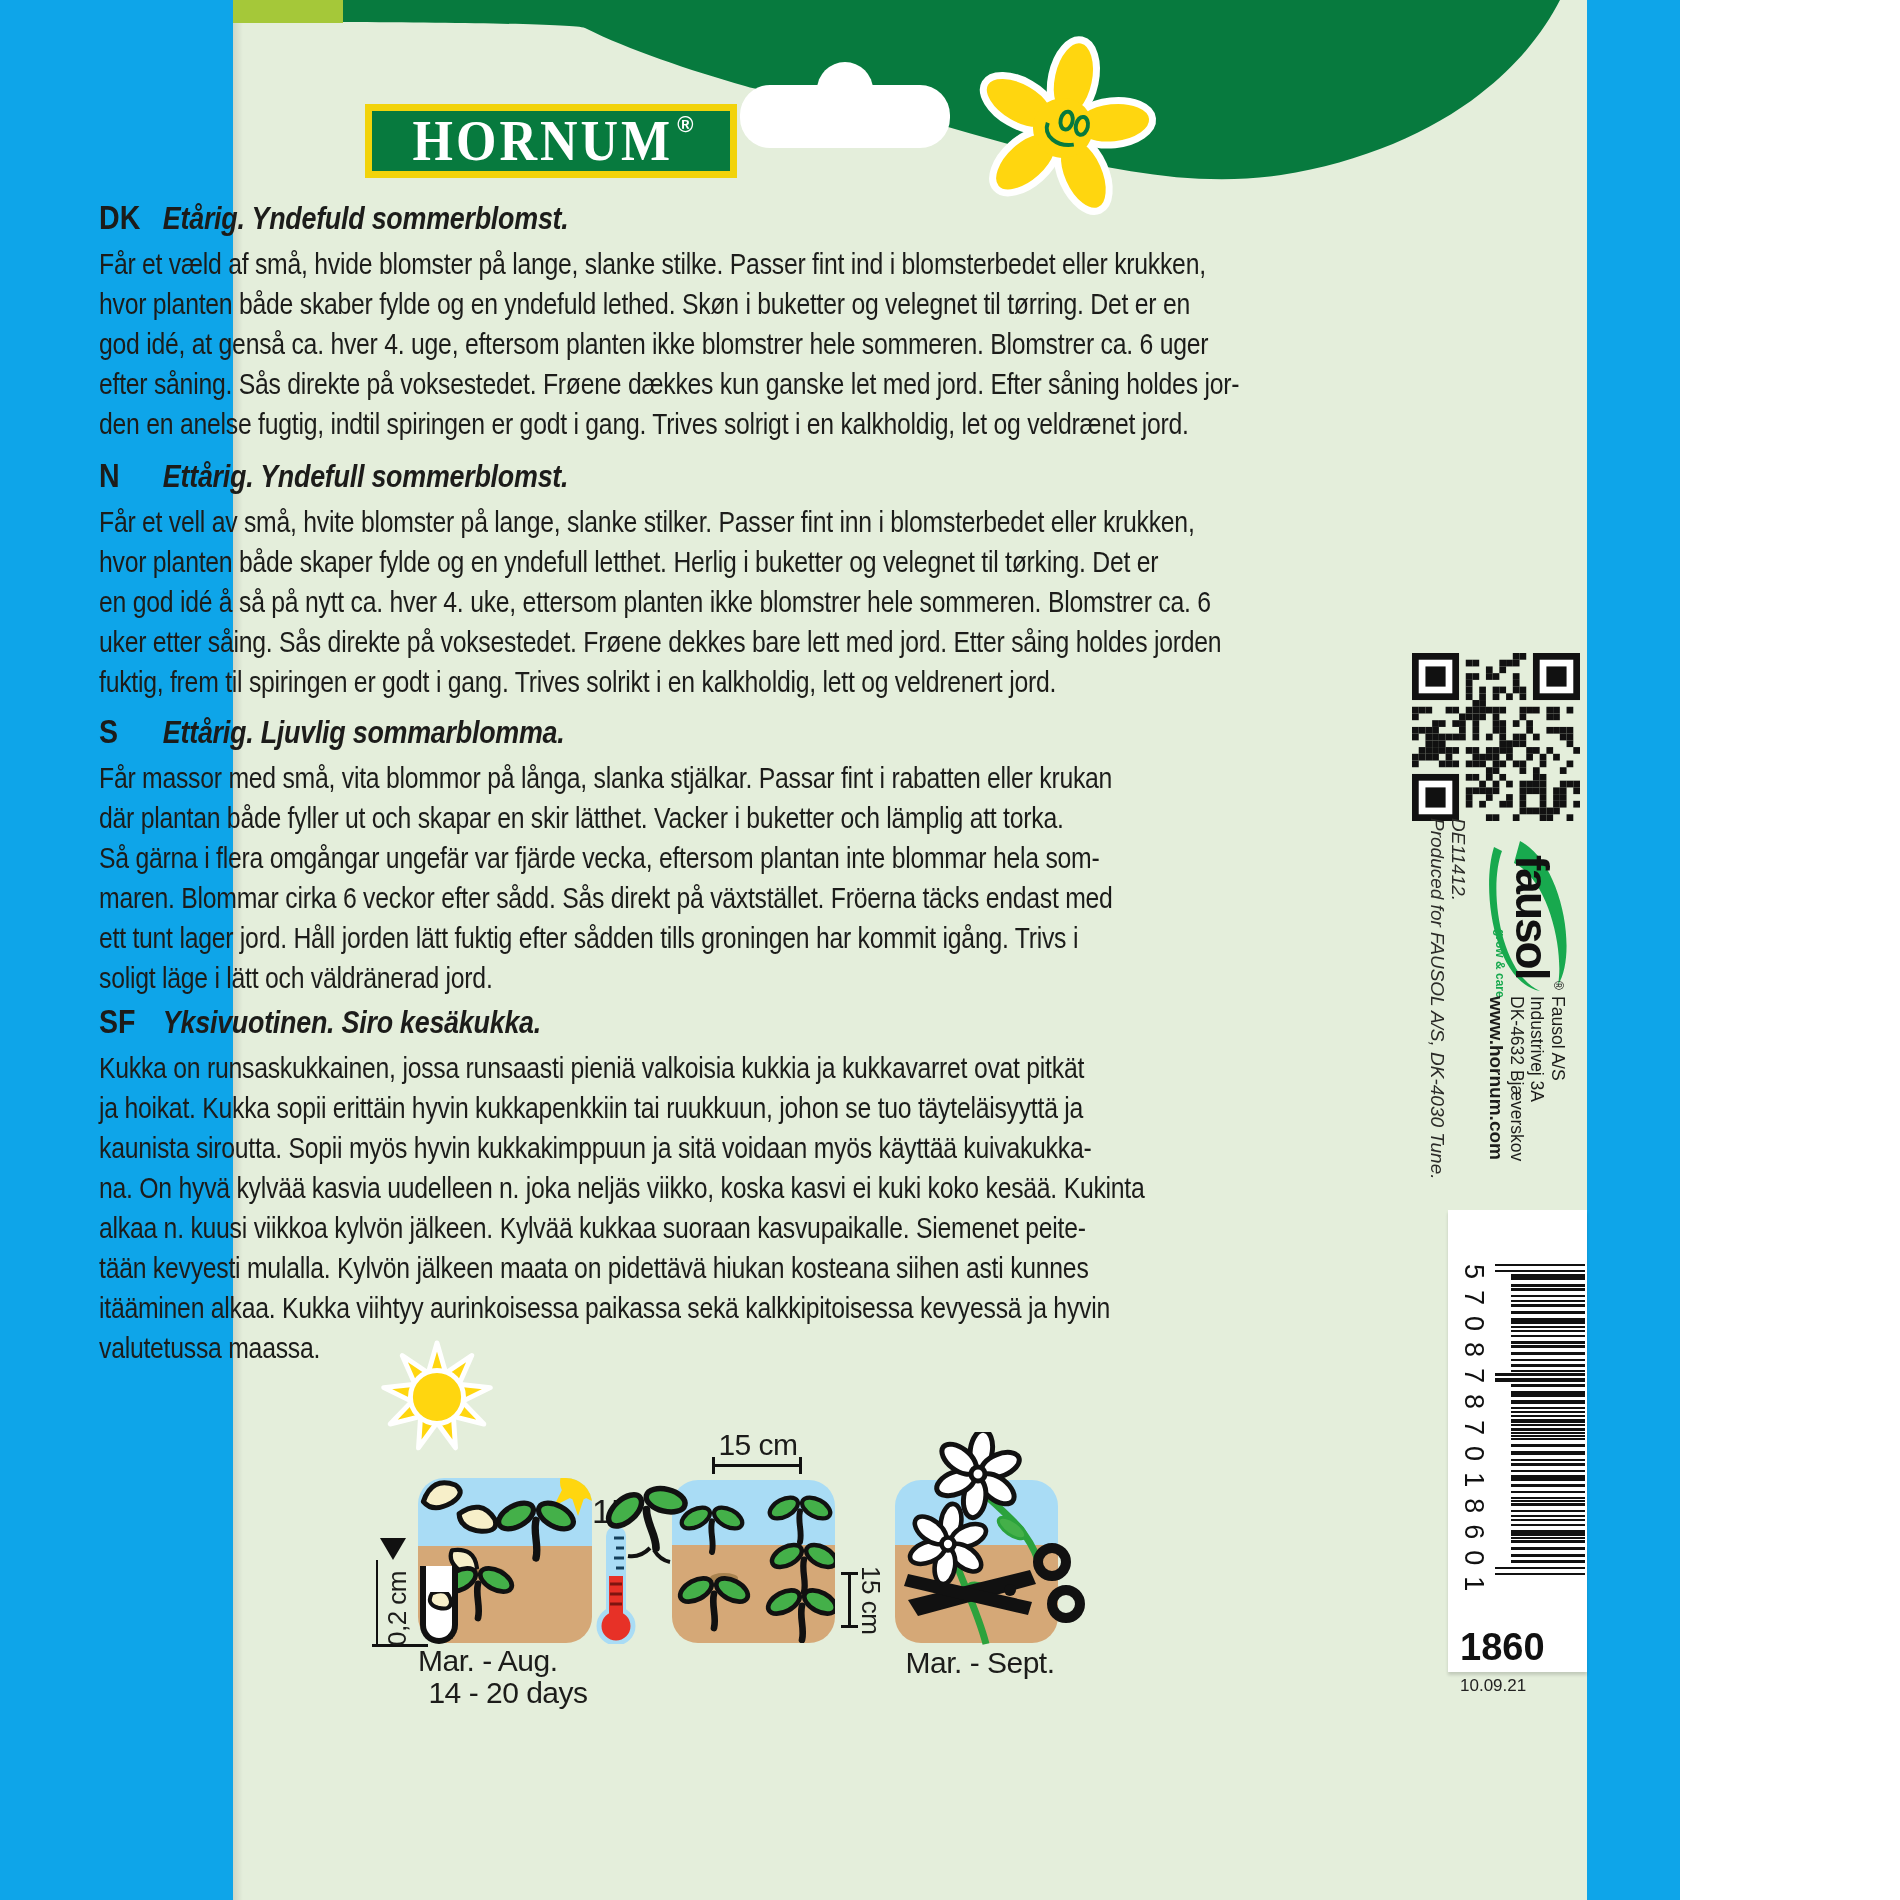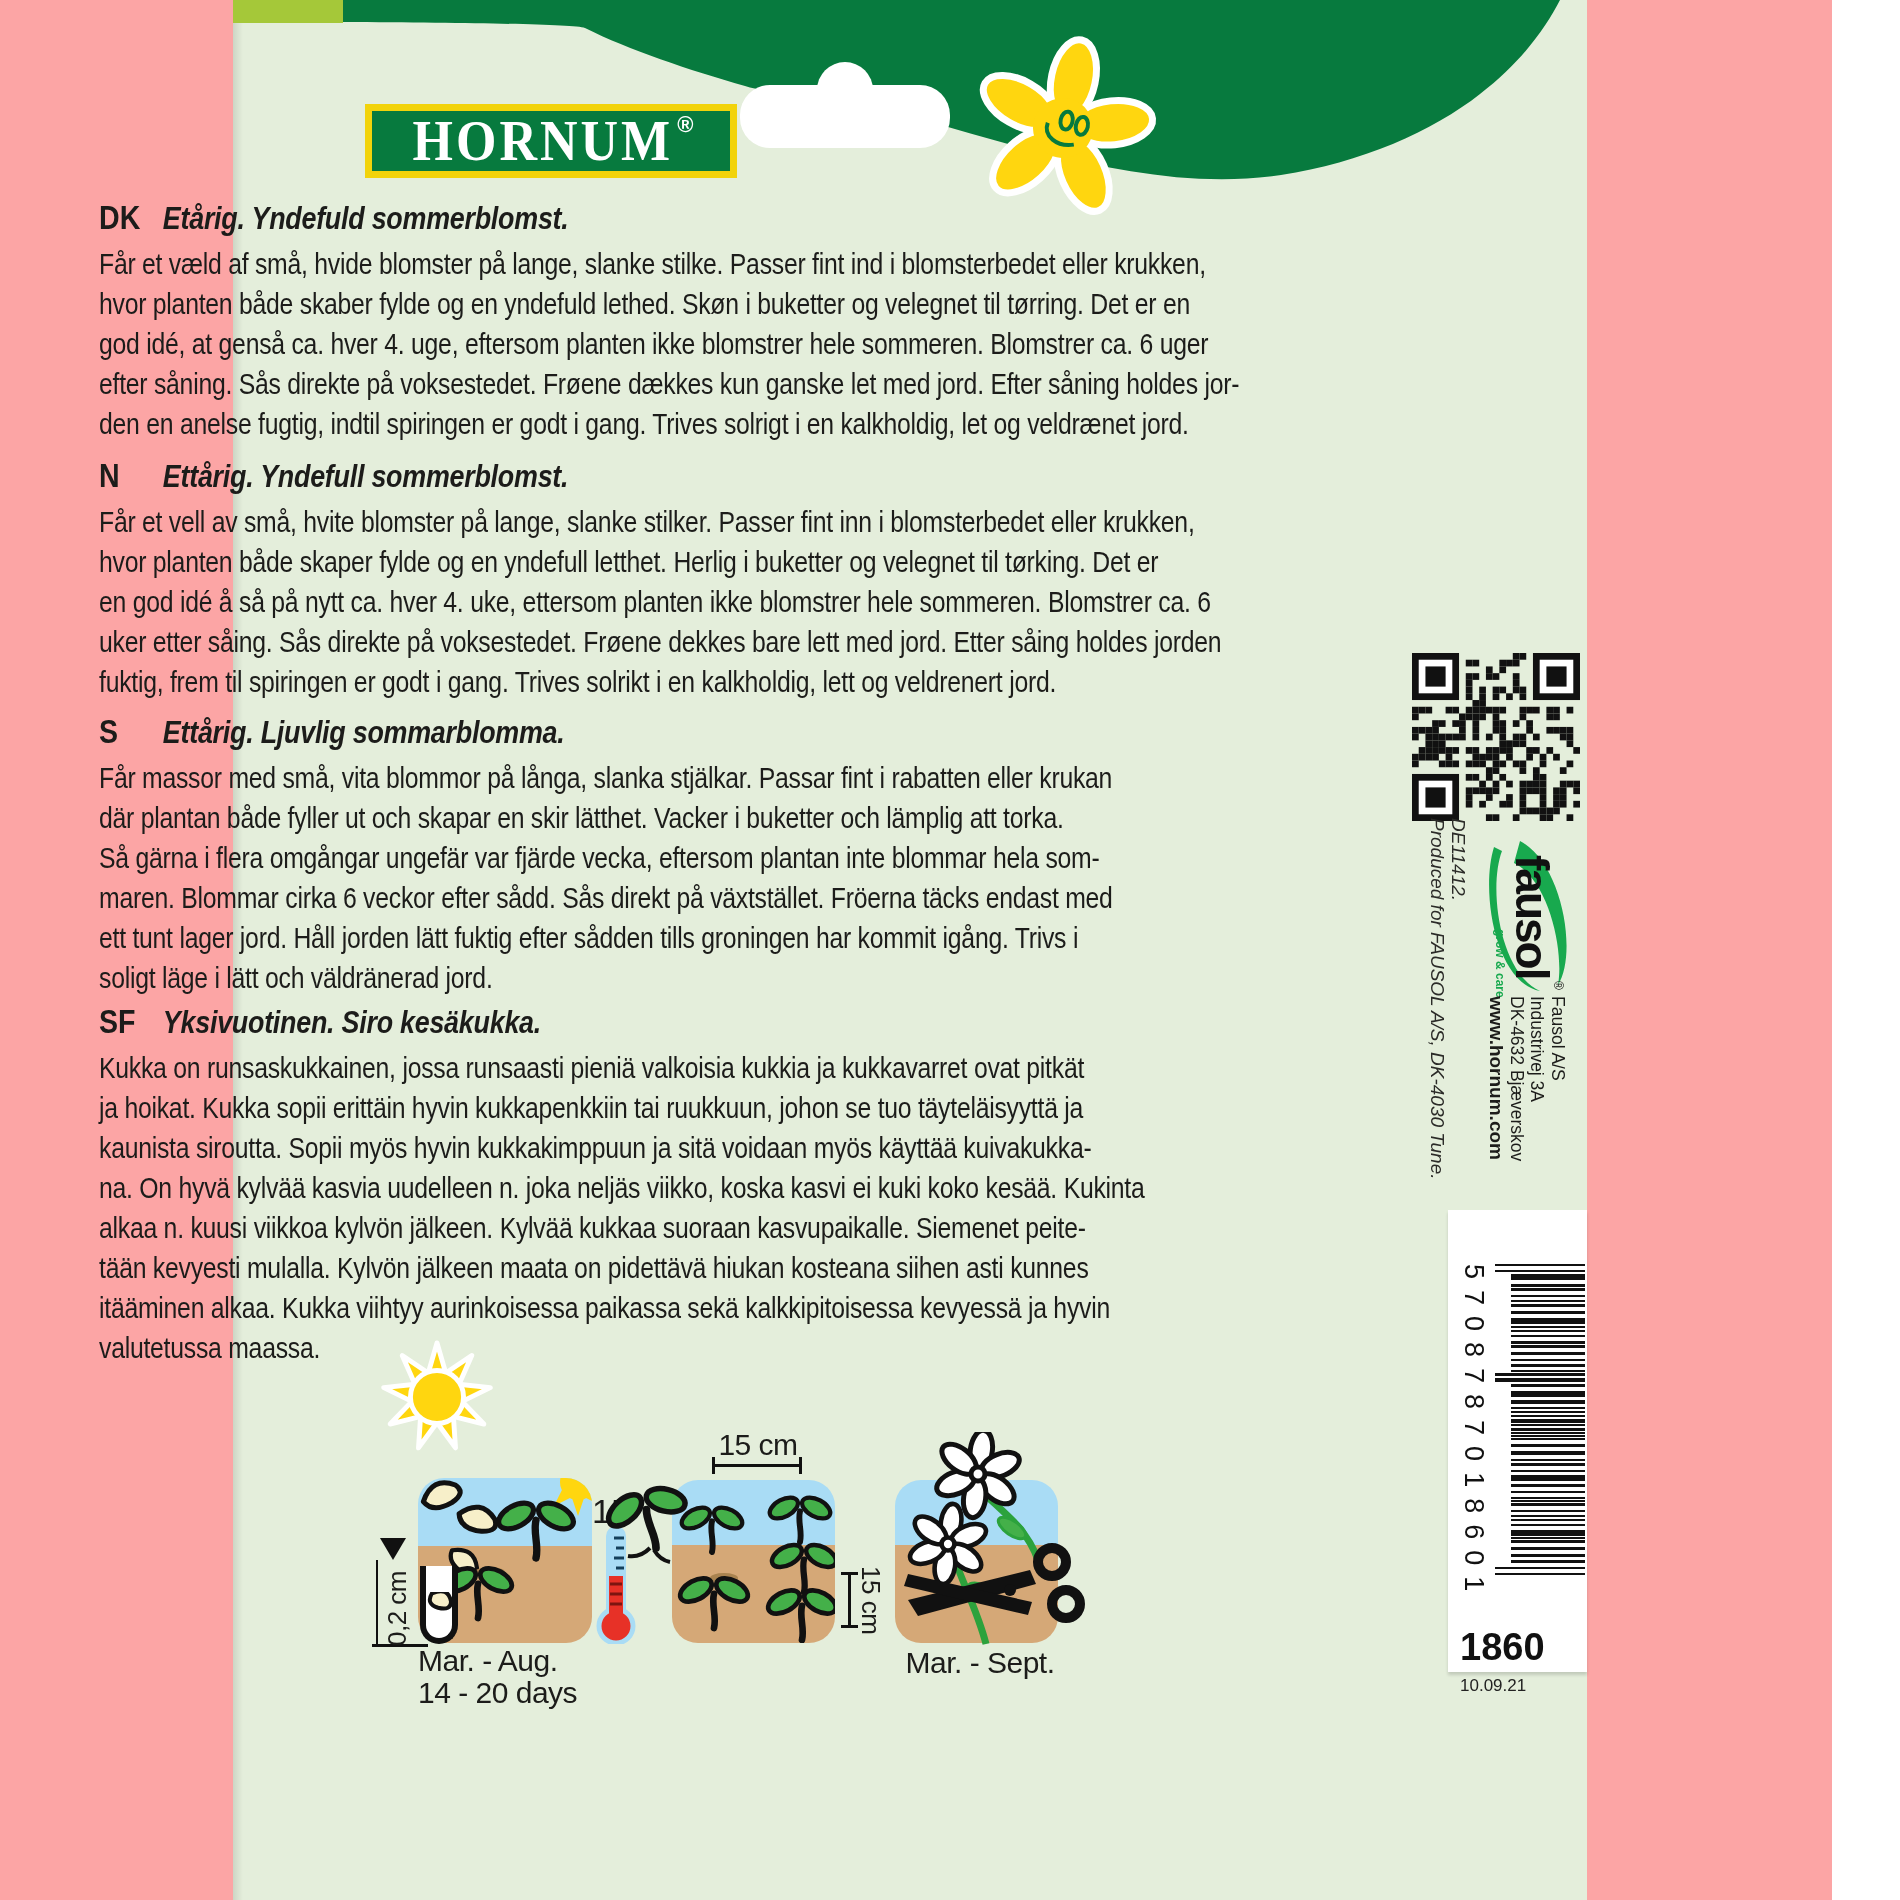--- a/index.html
+++ b/index.html
@@ -1,16 +1,16 @@
 <!DOCTYPE html>
 <html><head>
 <meta charset="utf-8">
 <style>
   html,body{margin:0;padding:0;background:#ffffff;}
-  .stage{position:relative;width:1832px;height:1900px;background:#fca5a5;overflow:hidden;
+  .stage{position:relative;width:1680px;height:1900px;background:#0ea5e9;overflow:hidden;
          font-family:"Liberation Sans", sans-serif;color:#1c1c1a;}
   .packet{position:absolute;left:233px;top:0;width:1354px;height:1900px;background:#e4eedb;}
   .packet::before{content:"";position:absolute;left:0;top:0;width:10px;height:100%;
          background:linear-gradient(to right,rgba(0,0,0,.10),rgba(0,0,0,0));}
   .abs{position:absolute;}
   
   .banner-svg{position:absolute;left:0;top:0;width:1354px;height:240px;}
   .logo{position:absolute;left:132px;top:104px;width:372px;height:74px;background:#077a3e;
         border:7px solid #f2d30b;box-sizing:border-box;display:flex;align-items:center;justify-content:center;}
   .logo-text{font-family:"Liberation Serif", serif;font-weight:bold;color:#ffffff;font-size:52px;
@@ -564,21 +564,21 @@
     <g>
       <polygon points="18,168 140,138 146,152 28,184" fill="#111"></polygon>
       <polygon points="18,142 142,170 138,183 14,154" fill="#111"></polygon>
       <circle cx="162" cy="130" r="14" fill="none" stroke="#111" stroke-width="10"></circle>
       <circle cx="176" cy="172" r="14" fill="none" stroke="#111" stroke-width="10"></circle>
       <circle cx="120" cy="158" r="6" fill="#111"></circle>
     </g>
   </svg>
 
   <div class="abs cap" style="left:418px;top:1644px;width:180px;text-align:left;">Mar. - Aug.</div>
-  <div class="abs cap" style="left:418px;top:1676px;width:180px;text-align:left;">14 - 20 days</div>
+  <div class="abs cap" style="left:418px;top:1676px;width:180px;text-align:center;">14 - 20 days</div>
   <div class="abs cap" style="left:890px;top:1646px;width:180px;text-align:center;">Mar. - Sept.</div>
 
   <svg width="0" height="0" style="position:absolute;">
     <defs>
       <g id="sprout">
         <path d="M0,0 C3,-12 -3,-24 0,-36" stroke="#111" stroke-width="7" fill="none" stroke-linecap="round"></path>
         <ellipse cx="-19" cy="-40" rx="18" ry="10" fill="#44b049" stroke="#111" stroke-width="5" transform="rotate(-28 -19 -40)"></ellipse>
         <ellipse cx="19" cy="-40" rx="18" ry="10" fill="#44b049" stroke="#111" stroke-width="5" transform="rotate(28 19 -40)"></ellipse>
       </g>
       <g id="daisy">

